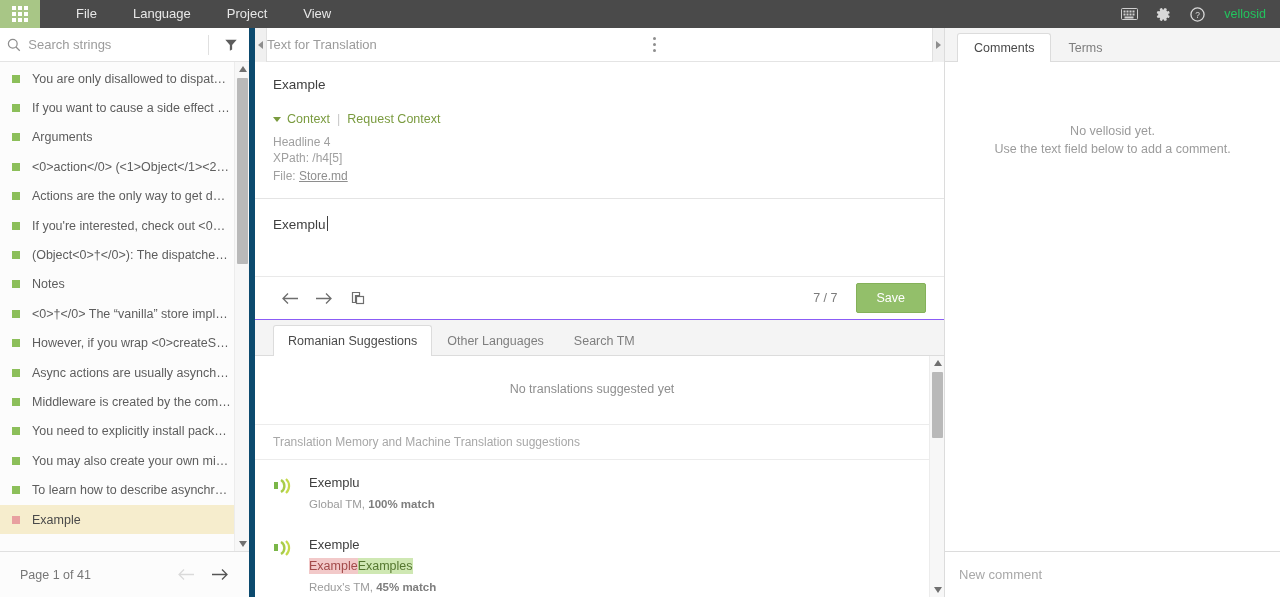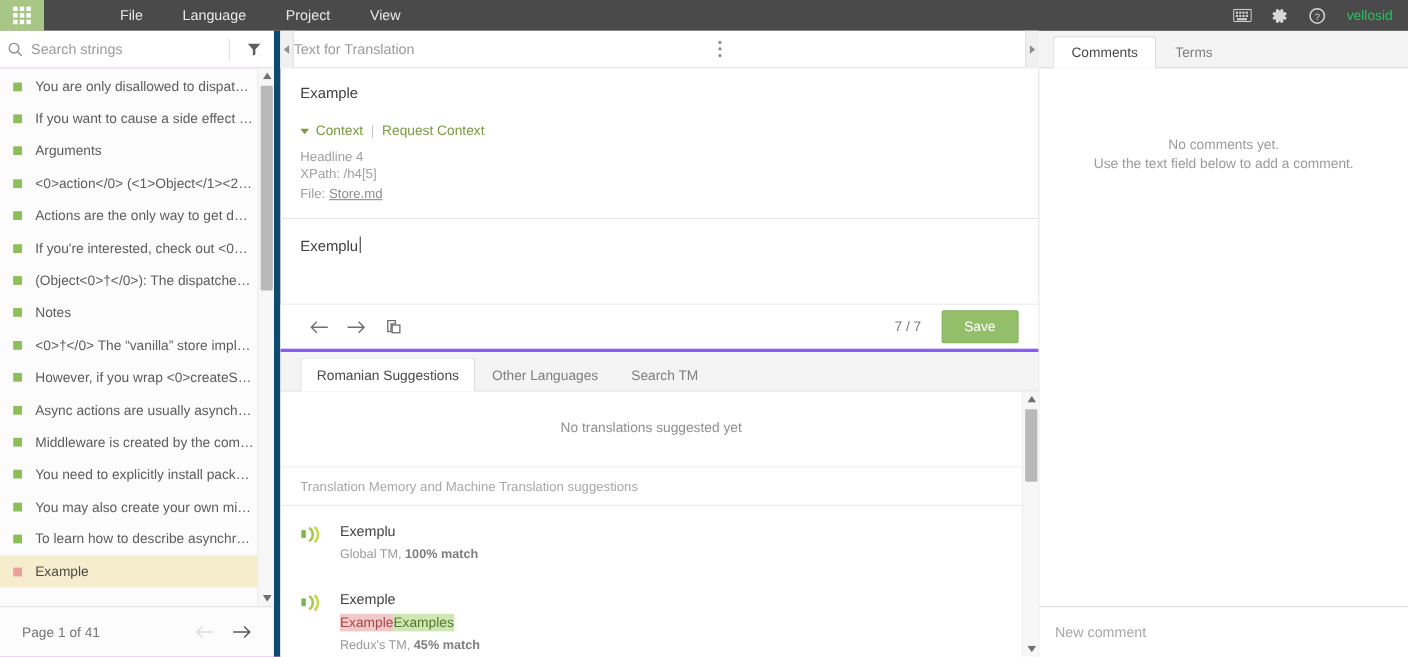--- a/index.html
+++ b/index.html
@@ -8,21 +8,21 @@
     font-family: "Liberation Sans", sans-serif;
     background: #ffffff;
     overflow: hidden;
     color: #4a4a4a;
   }
   .app { position: relative; width: 1280px; height: 597px; display: flex; flex-direction: column; }
 
   
   .topbar {
     height: 28px; background: #4a4a4a; display: flex; align-items: flex-end;
-    flex: 0 0 28px; position: relative; gap: 33px;
+    flex: 0 0 28px; position: relative;
   }
   .logo-tile {
     width: 40px; height: 28px; background: #a8c686;
     display: flex; align-items: center; justify-content: center;
     cursor: pointer;
   }
   .grid-icon { display: grid; grid-template-columns: repeat(3, 4px); grid-gap: 2px; }
   .grid-icon i { display: block; width: 4px; height: 4px; background: #ffffff; }
   .menu { display: flex; align-items: center; margin-left: 18px; }
   .menu-item {
@@ -143,21 +143,21 @@
   .target-text {
     font-size: 13.5px; color: #3f3f3f; display: inline-block; position: relative;
     outline: none;
   }
   .caretbar {
     display: inline-block; width: 1px; height: 15px; background: #3f3f3f;
     vertical-align: -2px; margin-left: 1px;
   }
   .editor-toolbar {
     height: 44px; flex: 0 0 44px; display: flex; align-items: center;
-    padding: 0 18px; border-top: 1px solid #e9e9e9; border-bottom: 3px solid #8b5cf6;
+    padding: 0 18px; border-top: 1px solid #e9e9e9; border-bottom: 1px solid #8b5cf6;
     background: #ffffff; margin-top: auto;
   }
   .tb-btn {
     width: 34px; height: 32px; display: flex; align-items: center; justify-content: center;
     cursor: pointer;
   }
   .counter { margin-left: auto; font-size: 12.5px; color: #7b7b7b; margin-right: 18px; }
   .save-btn {
     background: #93bf6a; color: #ffffff; border: 1px solid #84b159; border-radius: 2px;
     font-size: 12.5px; padding: 7px 20px; cursor: pointer;
@@ -535,21 +535,21 @@
       </div>
     </div>
 
     <div class="rightpanel">
       <div class="rt-tabbar">
         <div class="rt-tab active">Comments</div>
         <div class="rt-tab">Terms</div>
       </div>
       <div class="rt-body">
         <div class="rt-empty">
-          <div>No comments yet.</div>
+          <div>No vellosid yet.</div>
           <div>Use the text field below to add a comment.</div>
         </div>
       </div>
       <div class="comment-box">
         <input class="comment-input" type="text" placeholder="New comment" style="">
       </div>
     </div>
 
   </div>
 </div>

